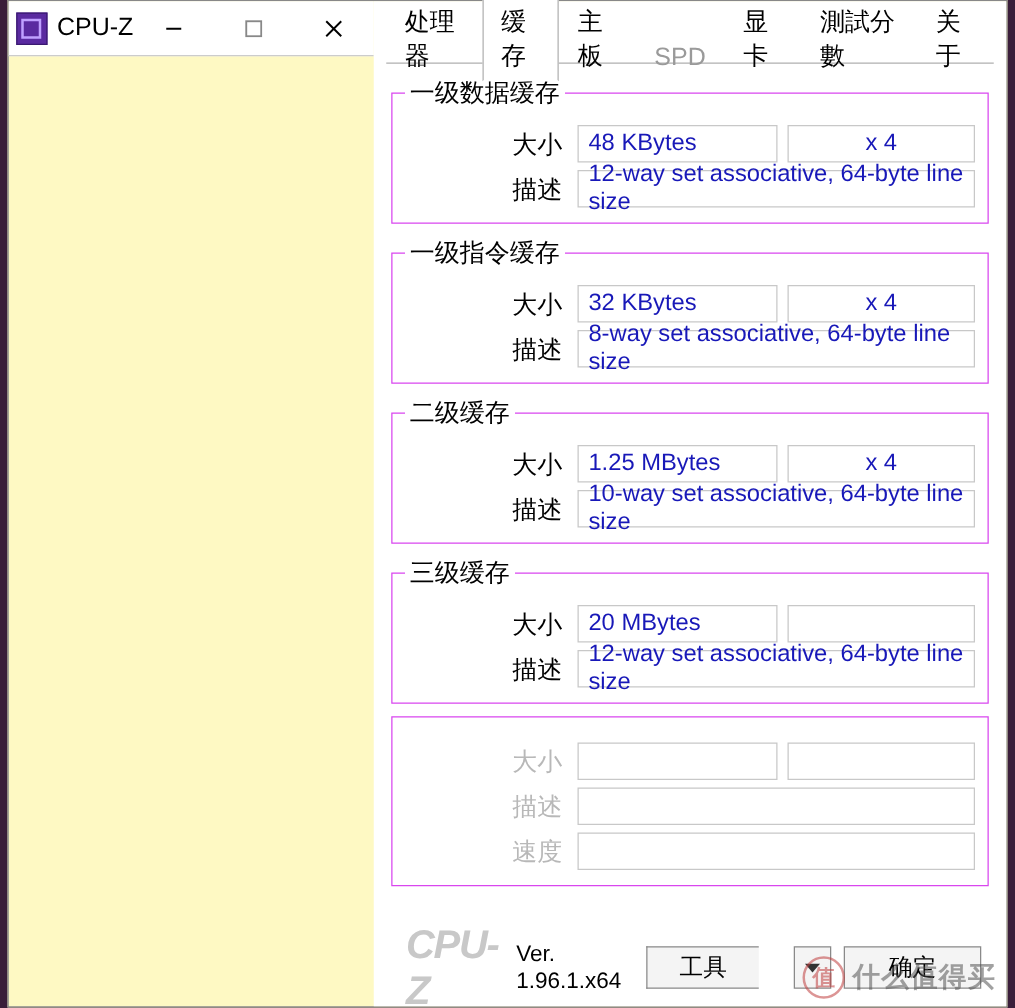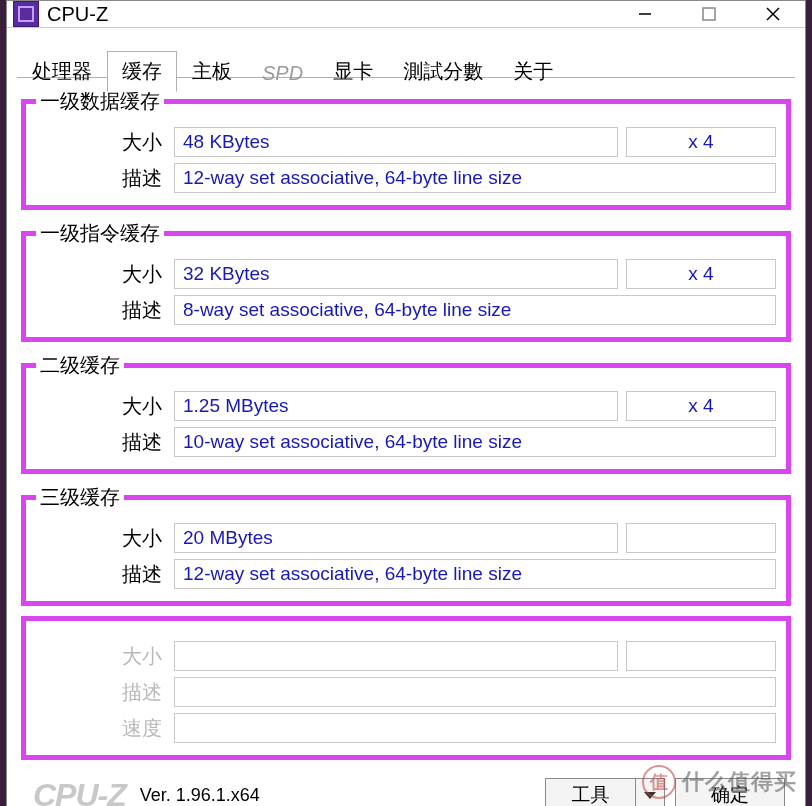--- a/index.html
+++ b/index.html
@@ -12,21 +12,21 @@
     overflow: hidden;
   }
   .window {
     position: absolute;
     left: 6px; top: 0;
     width: 800px;
     height: 806px;
     background: #fef9c3;
     border: 1px solid #888;
     display: flex;
-    flex-direction: column;
+    flex-direction: row;
   }
   .titlebar {
     height: 44px;
     background: #fff;
     display: flex;
     align-items: center;
     padding-left: 6px;
     border-bottom: 1px solid #ccc;
   }
   .app-icon {
@@ -79,33 +79,33 @@
     position: relative;
     top: 14px;
     cursor: default;
   }
   .tab.active {
     border: 1px solid #b0b0b0;
     border-bottom: 1px solid #fff;
     background: #fff;
     z-index: 2;
   }
-  .tab.spd { color: #9a9a9a; font-style: italic; }
+  .tab.spd { color: #9a9a9a; }
   .tabstrip-line {
     position: absolute;
     left: 0; right: 0; bottom: 0;
     height: 1px;
     background: #b0b0b0;
   }
   .panel {
     flex: 1;
     padding: 10px 4px 0 4px;
   }
   fieldset.grp {
-    border: 5px solid #d946ef;
+    border: 1px solid #d946ef;
     margin: 0 0 10px 0;
     padding: 6px 10px 12px 10px;
     position: relative;
   }
   fieldset.grp.nolegend {
     padding-top: 14px;
   }
   fieldset.grp legend {
     font-size: 20px;
     color: #000;
@@ -158,20 +158,21 @@
   }
   .ver {
     font-size: 18px;
     color: #000;
     margin-left: 4px;
   }
   .footer-spacer { flex: 1; }
   .btn-combo {
     display: flex;
     height: 34px;
+    gap: 28px;
   }
   .btn {
     height: 34px;
     min-width: 110px;
     border: 1px solid #8a8a8a;
     background: #f4f4f4;
     font-size: 19px;
     display: flex;
     align-items: center;
     justify-content: center;

